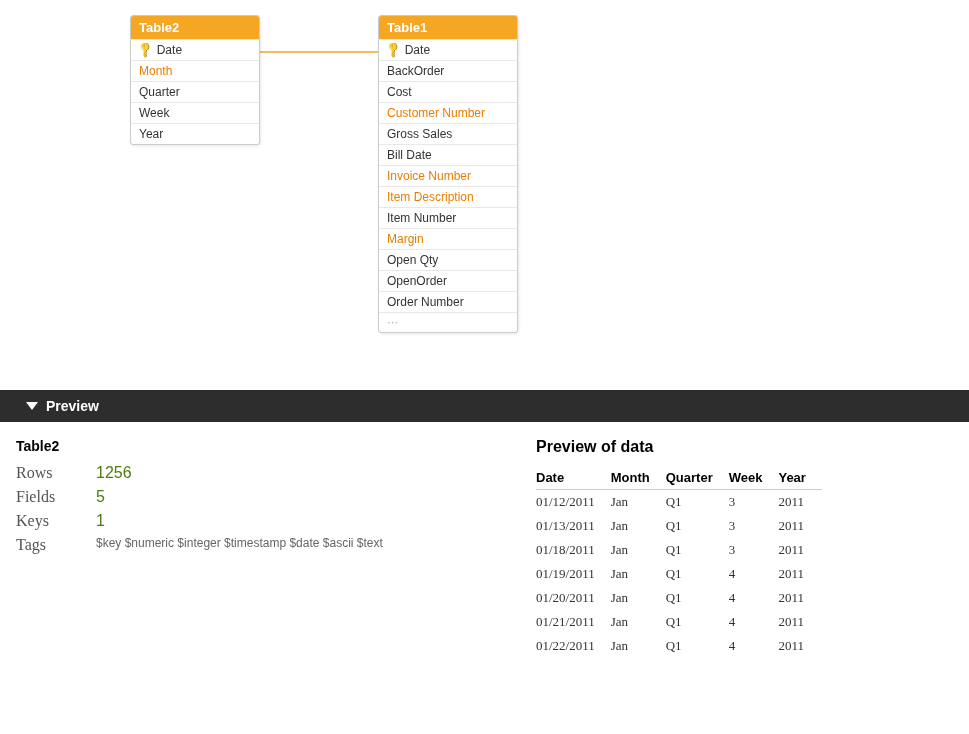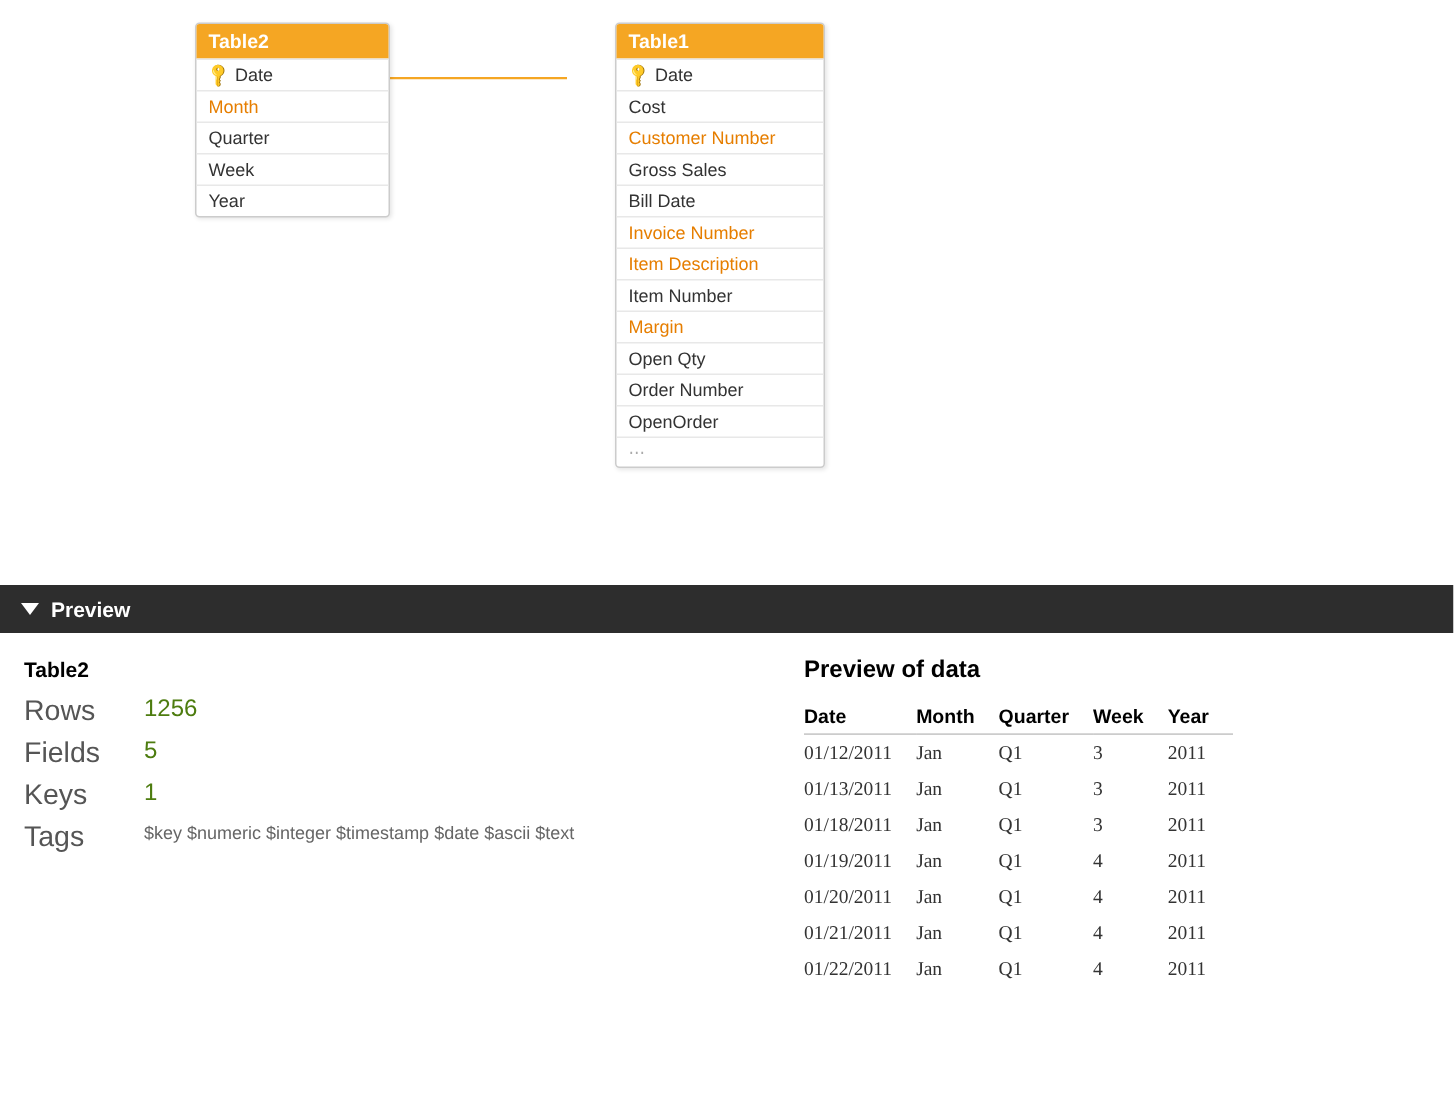--- a/index.html
+++ b/index.html
@@ -66,21 +66,21 @@
       left: 0;
       width: 100%;
       height: 100%;
       pointer-events: none;
     }
 
     
     .preview-section {
       background: #2d2d2d;
       color: #fff;
-      padding: 8px 14px;
+      padding: 8px 26px;
       font-size: 14px;
       font-weight: bold;
       display: flex;
       align-items: center;
       gap: 8px;
     }
 
     .preview-triangle {
       width: 0;
       height: 0;
@@ -110,21 +110,22 @@
 
     .info-row {
       display: flex;
       gap: 0;
       margin-bottom: 6px;
     }
 
     .info-label {
       min-width: 80px;
       color: #555;
-      font-size: 19px;
+      font-size: 16px;
+      font-family: Liberation Serif, serif;
     }
 
     .info-value {
       color: #4d7c0f;
       font-size: 16px;
     }
 
     .info-value.tags {
       color: #666;
       font-size: 12px;
@@ -179,37 +180,38 @@
     <div class="table-field key-field">
       <span class="key-icon">🔑</span>
       <span>Date</span>
     </div>
     <div class="table-field highlighted">Month</div>
     <div class="table-field">Quarter</div>
     <div class="table-field">Week</div>
     <div class="table-field">Year</div>
   </div>
 
-  <div class="table-box" style="left:378px; top:15px; width:140px;margin-left:32px;">
+  <div class="table-box" style="left:378px; top:15px; width:140px;">
     <div class="table-header">Table1</div>
     <div class="table-field key-field">
       <span class="key-icon">🔑</span>
       <span>Date</span>
     </div>
+    <div class="table-field">BackOrder</div>
     <div class="table-field">Cost</div>
     <div class="table-field highlighted">Customer Number</div>
     <div class="table-field">Gross Sales</div>
     <div class="table-field">Bill Date</div>
     <div class="table-field highlighted">Invoice Number</div>
     <div class="table-field highlighted">Item Description</div>
     <div class="table-field">Item Number</div>
     <div class="table-field highlighted">Margin</div>
     <div class="table-field">Open Qty</div>
+    <div class="table-field">OpenOrder</div>
     <div class="table-field">Order Number</div>
-    <div class="table-field">OpenOrder</div>
     <div class="table-field" style="color:#aaa; font-size:11px;">⋯</div>
   </div>
 </div>
 
 <div class="preview-section">
   <span class="preview-triangle"></span>
   <span>Preview</span>
 </div>
 
 <div class="preview-content">

